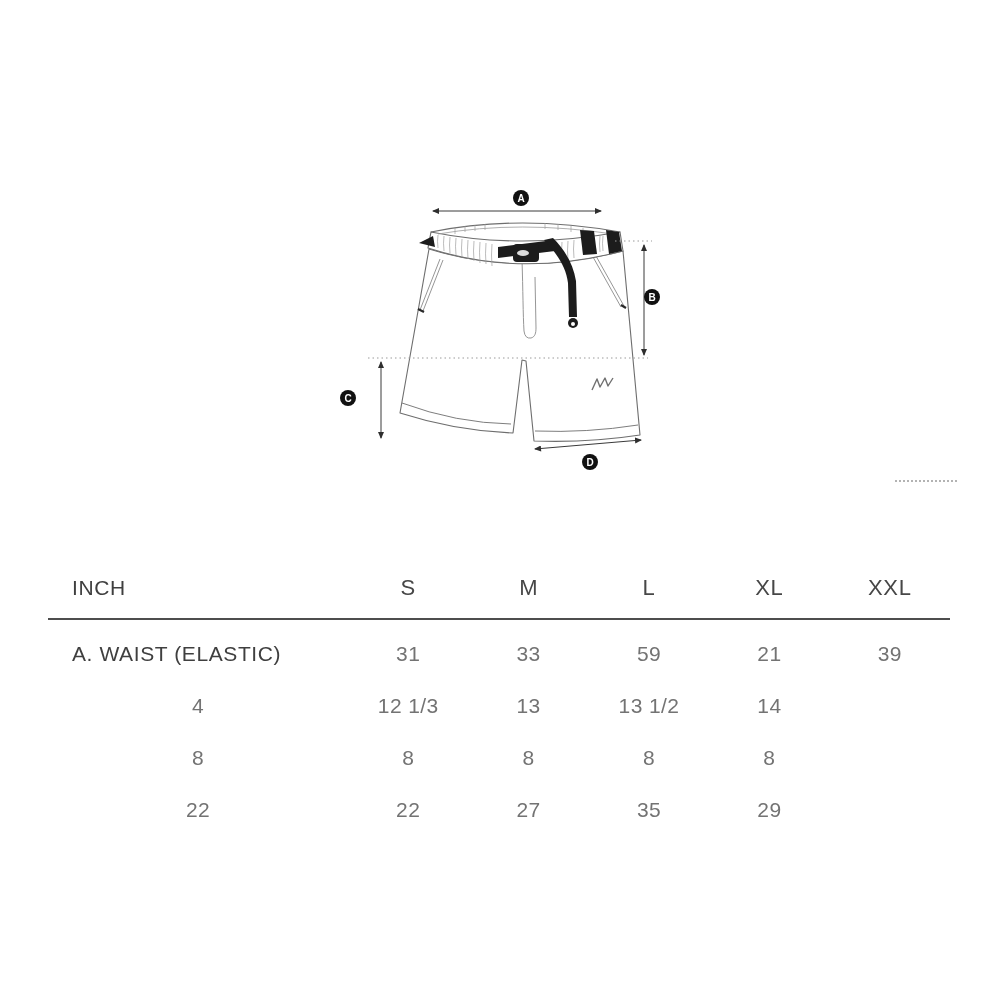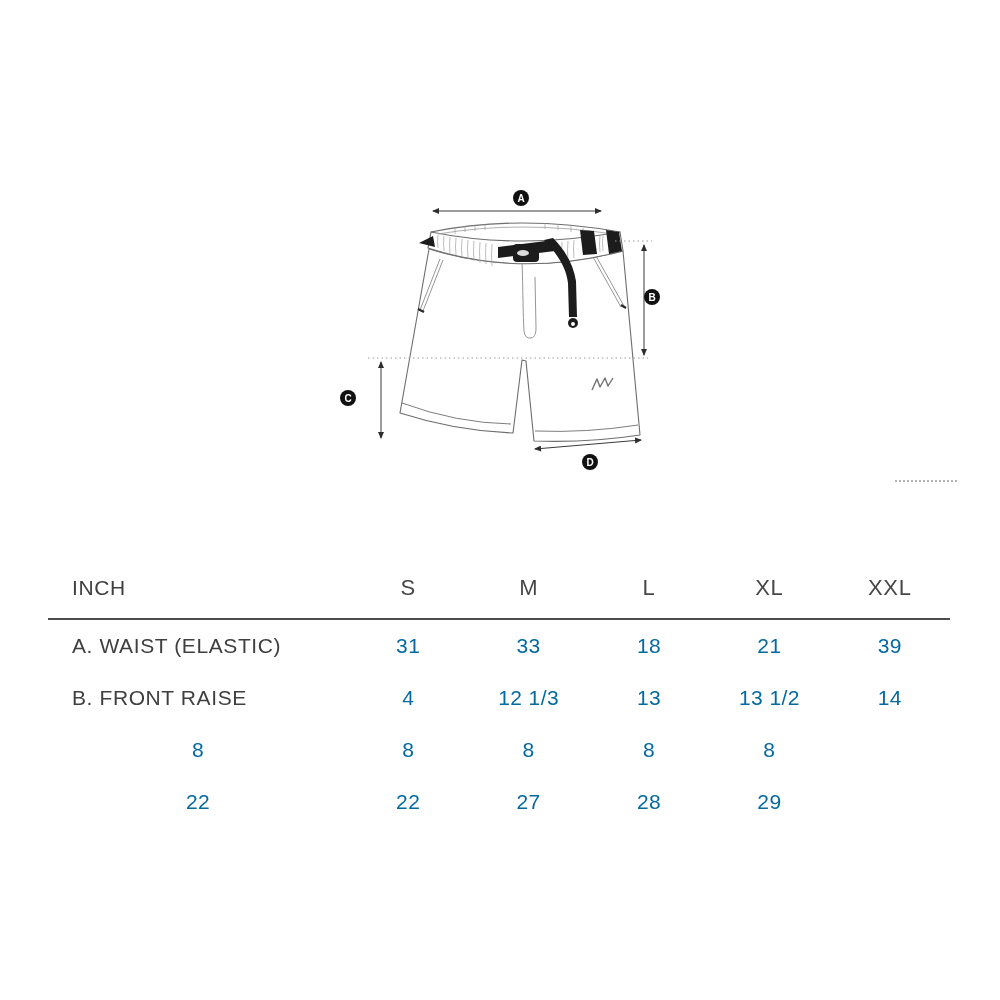--- a/index.html
+++ b/index.html
@@ -11,23 +11,23 @@
   .diagram-wrap{position:absolute;left:330px;top:185px;width:350px;height:300px;}
   .edge-dots{position:absolute;left:895px;top:480px;width:62px;height:0;border-top:2px dotted #b3b3b3;}
   
   .size-table{position:absolute;left:48px;top:558px;width:902px;font-size:21px;letter-spacing:.6px;}
   .t-row{display:grid;grid-template-columns:300px repeat(5,1fr);align-items:center;}
   .t-head{height:60px;}
   .t-head .t-col{font-size:22px;color:#474747;}
   .t-label{padding-left:24px;text-align:left;white-space:nowrap;}
   .t-col{text-align:center;}
   .t-divider{height:2px;background:#4d4d4d;width:100%;}
-  .t-body{padding-top:0;}
+  .t-body{padding-top:8px;}
   .t-body .t-row{height:52px;}
-  .num{letter-spacing:.4px;color:#0369a1;}
+  .num{letter-spacing:.4px;color:#737373;}
 </style>
 </head>
 <body>
 
 <div class="page">
 
   <div class="diagram-wrap">
     <svg width="350" height="300" viewBox="0 0 350 300">
       <defs>
         <marker id="arrE" markerWidth="8" markerHeight="8" refX="6" refY="3" orient="auto" markerUnits="userSpaceOnUse">
@@ -156,46 +156,45 @@
       <div class="t-col">XL</div>
       <div class="t-col">XXL</div>
     </div>
     <div class="t-divider"></div>
     <div class="t-body">
 
       <div class="t-row">
         <div class="t-label">A. WAIST (ELASTIC)</div>
         <div class="t-col num">31</div>
         <div class="t-col num">33</div>
-        <div class="t-col num">18</div>
+        <div class="t-col num">59</div>
         <div class="t-col num">21</div>
         <div class="t-col num">39</div>
       </div>
 
       <div class="t-row">
-        <div class="t-label">B. FRONT RAISE</div>
         <div class="t-col num">4</div>
         <div class="t-col num">12 1/3</div>
         <div class="t-col num">13</div>
         <div class="t-col num">13 1/2</div>
         <div class="t-col num">14</div>
       </div>
 
       <div class="t-row">
         <div class="t-col num">8</div>
         <div class="t-col num">8</div>
         <div class="t-col num">8</div>
         <div class="t-col num">8</div>
         <div class="t-col num">8</div>
       </div>
 
       <div class="t-row">
         <div class="t-col num">22</div>
         <div class="t-col num">22</div>
         <div class="t-col num">27</div>
-        <div class="t-col num">28</div>
+        <div class="t-col num">35</div>
         <div class="t-col num">29</div>
       </div>
 
     </div>
   </div>
 
 </div>
 
 </body></html>

